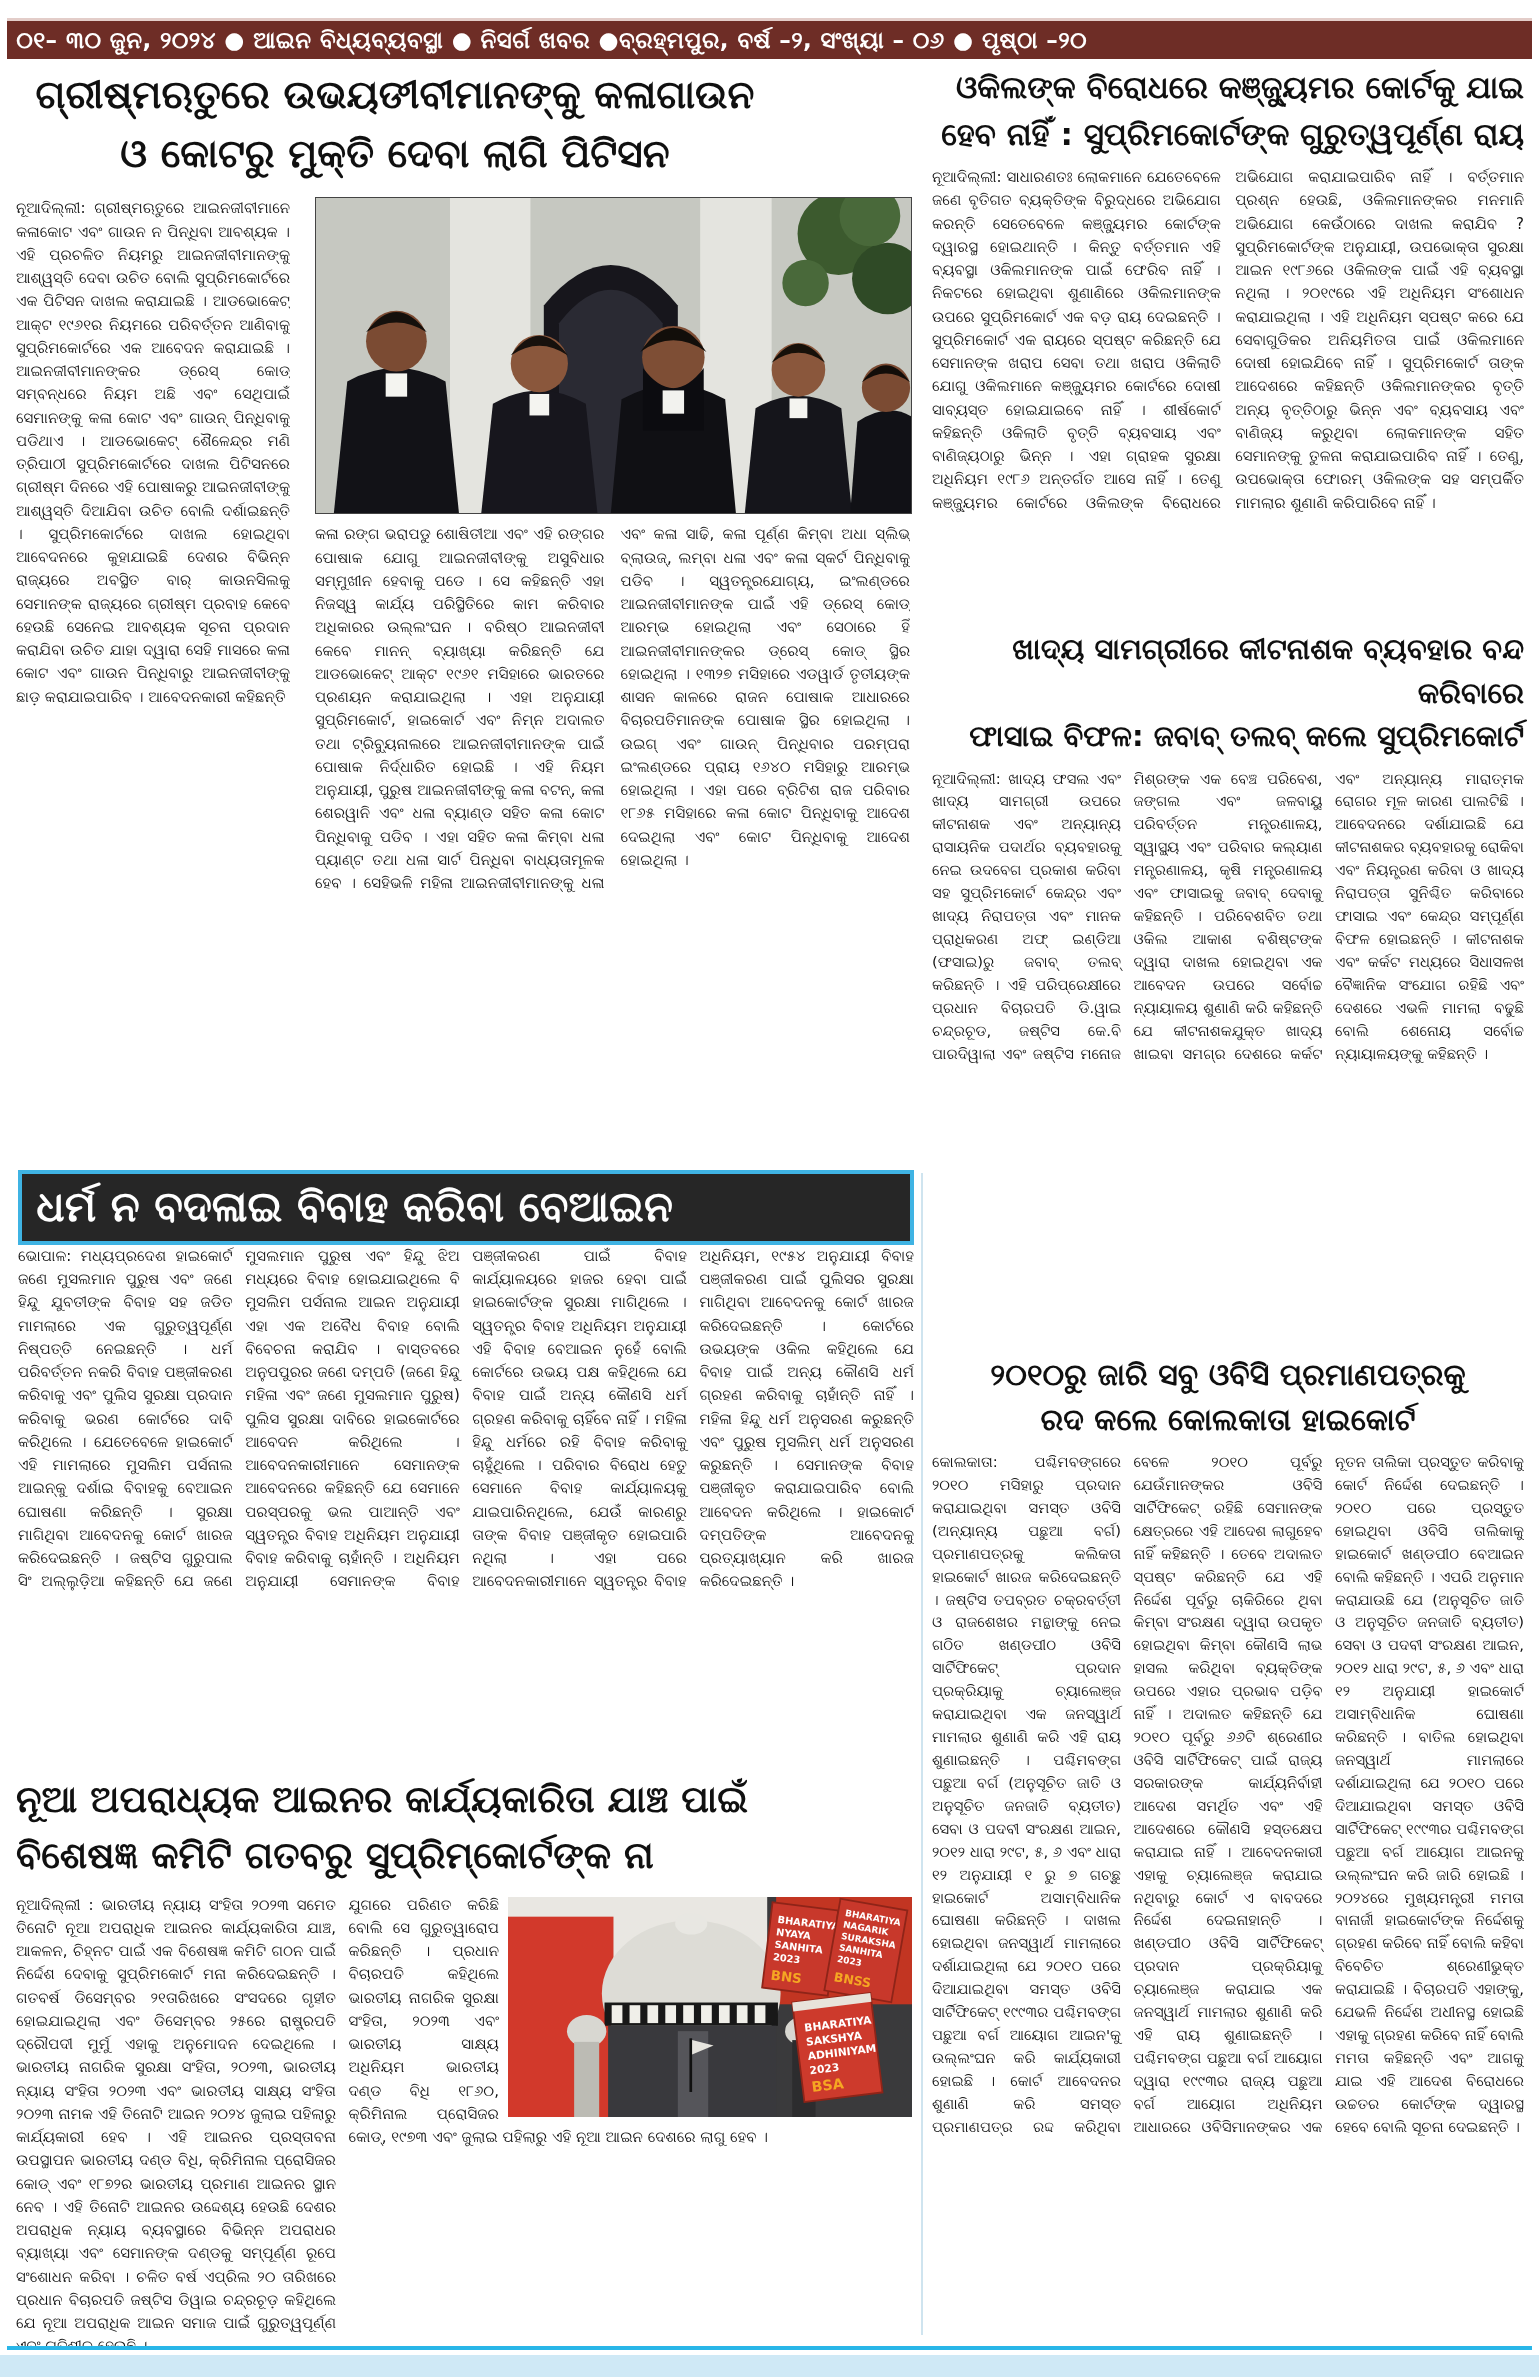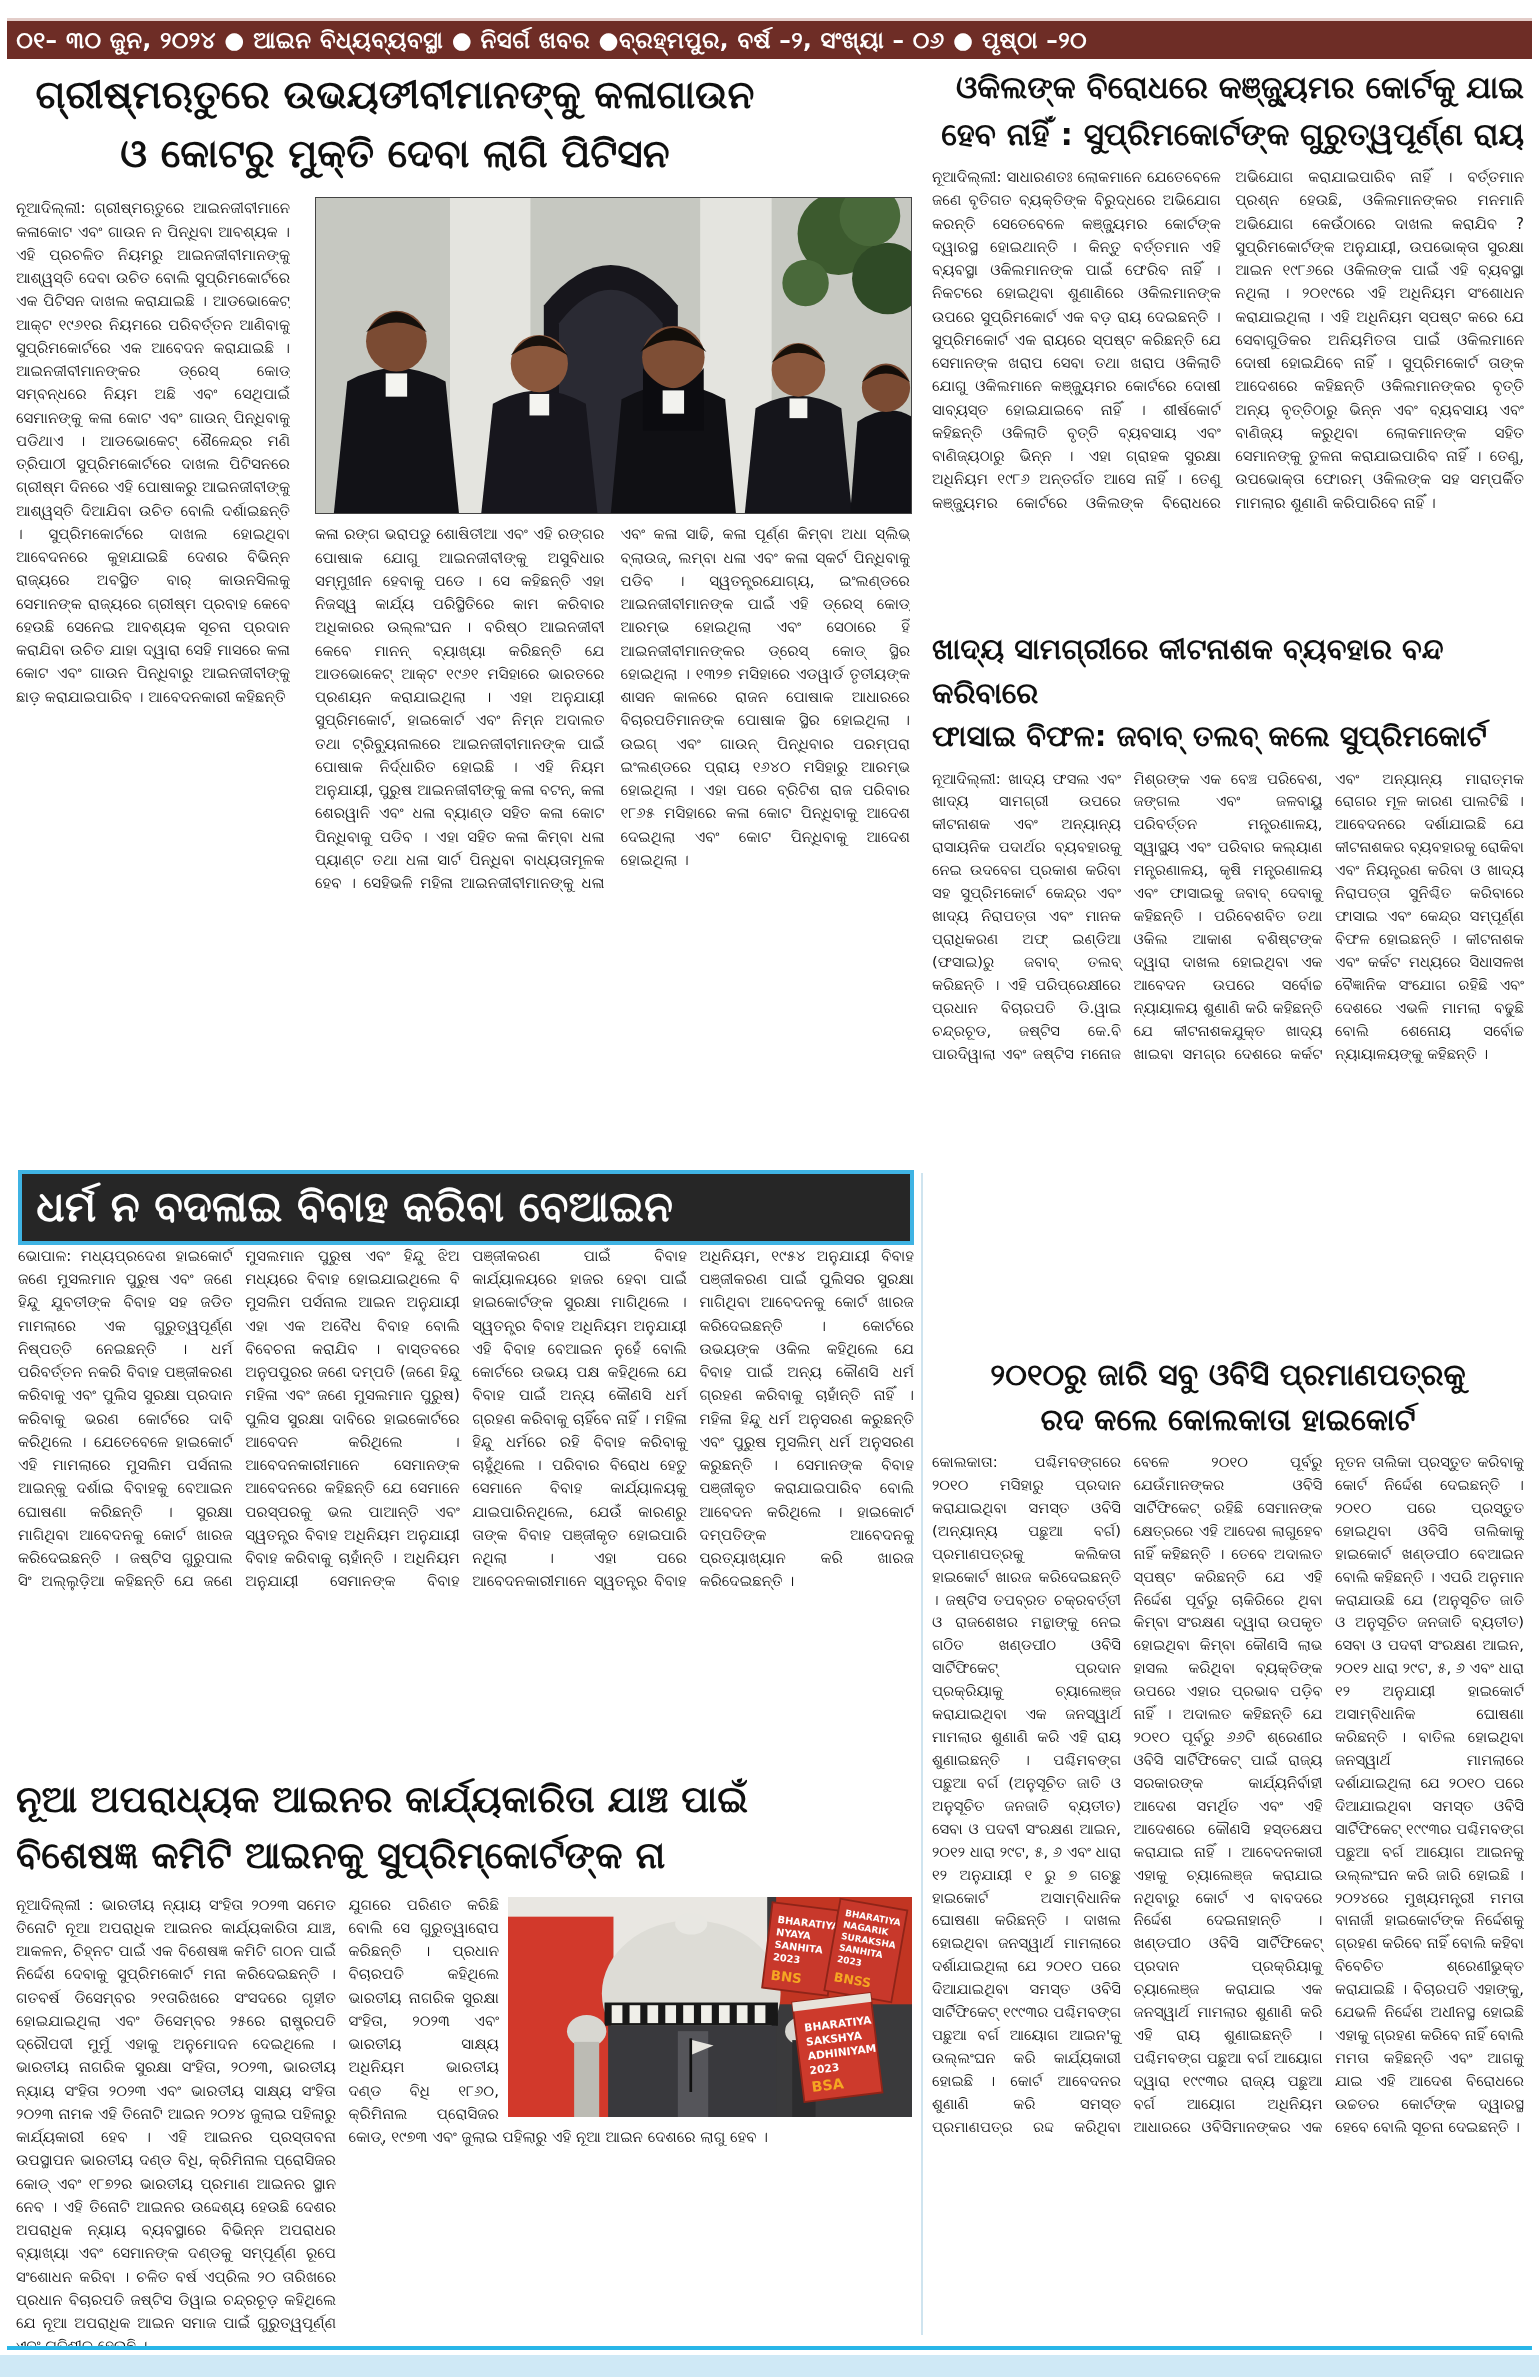--- a/index.html
+++ b/index.html
@@ -39,21 +39,21 @@
   .crim-col2{flex:1;overflow:hidden;}
   .crim-col2 p{margin:0 0 3.6px 0;}
   .court-img{float:right;width:404px;height:220px;margin:3.6px 0 7.2px 9px;background:#efeeea;}
 
   
   .art-consumer{position:absolute;left:932px;top:64px;width:592px;}
   .cons-headline{text-align:right;font-size:31px;line-height:1.5;}
   .cons-body{margin-top:9px;column-count:2;column-gap:14.3px;height:445px;overflow:hidden;}
 
   .art-food{position:absolute;left:932px;top:628px;width:592px;}
-  .food-headline{text-align:left;font-size:29px;line-height:1.5;}
+  .food-headline{text-align:right;font-size:29px;line-height:1.5;}
   .food-body{margin-top:9px;column-count:3;column-gap:12.5px;height:615px;overflow:hidden;}
   .food-body{font-size:14.8px;}
 
   .art-obc{position:absolute;left:932px;top:1352px;width:592px;}
   .obc-headline{text-align:center;font-size:30px;line-height:1.5;}
   .obc-body{margin-top:9px;column-count:3;column-gap:12.5px;height:905px;overflow:hidden;font-size:14.8px;}
 
   
   .vrule{position:absolute;left:921px;top:1173px;width:1.8px;height:1162px;background:#cfe4ef;}
   .footer-line{position:absolute;left:7.2px;top:2346px;width:1525px;height:3.6px;background:#29b6e8;}
@@ -127,21 +127,21 @@
   </div>
 
   <div class="art-marriage">
     <div class="box-head">ଧର୍ମ ନ ବଦଳାଇ ବିବାହ କରିବା ବେଆଇନ</div>
     <div class="marriage-body bodytxt">ଭୋପାଳ: ମଧ୍ୟପ୍ରଦେଶ ହାଇକୋର୍ଟ ଜଣେ ମୁସଲମାନ ପୁରୁଷ ଏବଂ ଜଣେ ହିନ୍ଦୁ ଯୁବତୀଙ୍କ ବିବାହ ସହ ଜଡିତ ମାମଲାରେ ଏକ ଗୁରୁତ୍ୱପୂର୍ଣ୍ଣ ନିଷ୍ପତ୍ତି ନେଇଛନ୍ତି । ଧର୍ମ ପରିବର୍ତ୍ତନ ନକରି ବିବାହ ପଞ୍ଜୀକରଣ କରିବାକୁ ଏବଂ ପୁଲିସ ସୁରକ୍ଷା ପ୍ରଦାନ କରିବାକୁ ଭରଣ କୋର୍ଟରେ ଦାବି କରିଥିଲେ । ଯେତେବେଳେ ହାଇକୋର୍ଟ ଏହି ମାମଲାରେ ମୁସଲିମ ପର୍ସନାଲ ଆଇନ୍‌କୁ ଦର୍ଶାଇ ବିବାହକୁ ବେଆଇନ ଘୋଷଣା କରିଛନ୍ତି । ସୁରକ୍ଷା ମାଗିଥିବା ଆବେଦନକୁ କୋର୍ଟ ଖାରଜ କରିଦେଇଛନ୍ତି । ଜଷ୍ଟିସ ଗୁରୁପାଲ ସିଂ ଅଲ୍ଲୁଡ଼ିଆ କହିଛନ୍ତି ଯେ ଜଣେ ମୁସଲମାନ ପୁରୁଷ ଏବଂ ହିନ୍ଦୁ ଝିଅ ମଧ୍ୟରେ ବିବାହ ହୋଇଯାଇଥିଲେ ବି ମୁସଲିମ ପର୍ସନାଲ ଆଇନ ଅନୁଯାୟୀ ଏହା ଏକ ଅବୈଧ ବିବାହ ବୋଲି ବିବେଚନା କରାଯିବ । ବାସ୍ତବରେ ଅନୁପପୁରର ଜଣେ ଦମ୍ପତି (ଜଣେ ହିନ୍ଦୁ ମହିଳା ଏବଂ ଜଣେ ମୁସଲମାନ ପୁରୁଷ) ପୁଲିସ ସୁରକ୍ଷା ଦାବିରେ ହାଇକୋର୍ଟରେ ଆବେଦନ କରିଥିଲେ । ଆବେଦନକାରୀମାନେ ସେମାନଙ୍କ ଆବେଦନରେ କହିଛନ୍ତି ଯେ ସେମାନେ ପରସ୍ପରକୁ ଭଲ ପାଆନ୍ତି ଏବଂ ସ୍ୱତନ୍ତ୍ର ବିବାହ ଅଧିନିୟମ ଅନୁଯାୟୀ ବିବାହ କରିବାକୁ ଚାହାଁନ୍ତି । ଅଧିନିୟମ ଅନୁଯାୟୀ ସେମାନଙ୍କ ବିବାହ ପଞ୍ଜୀକରଣ ପାଇଁ ବିବାହ କାର୍ଯ୍ୟାଳୟରେ ହାଜର ହେବା ପାଇଁ ହାଇକୋର୍ଟଙ୍କ ସୁରକ୍ଷା ମାଗିଥିଲେ । ସ୍ୱତନ୍ତ୍ର ବିବାହ ଅଧିନିୟମ ଅନୁଯାୟୀ ଏହି ବିବାହ ବେଆଇନ ନୁହେଁ ବୋଲି କୋର୍ଟରେ ଉଭୟ ପକ୍ଷ କହିଥିଲେ ଯେ ବିବାହ ପାଇଁ ଅନ୍ୟ କୌଣସି ଧର୍ମ ଗ୍ରହଣ କରିବାକୁ ଚାହିଁବେ ନାହିଁ । ମହିଳା ହିନ୍ଦୁ ଧର୍ମରେ ରହି ବିବାହ କରିବାକୁ ଚାହୁଁଥିଲେ । ପରିବାର ବିରୋଧ ହେତୁ ସେମାନେ ବିବାହ କାର୍ଯ୍ୟାଳୟକୁ ଯାଇପାରିନଥିଲେ, ଯେଉଁ କାରଣରୁ ତାଙ୍କ ବିବାହ ପଞ୍ଜୀକୃତ ହୋଇପାରି ନଥିଲା । ଏହା ପରେ ଆବେଦନକାରୀମାନେ ସ୍ୱତନ୍ତ୍ର ବିବାହ ଅଧିନିୟମ, ୧୯୫୪ ଅନୁଯାୟୀ ବିବାହ ପଞ୍ଜୀକରଣ ପାଇଁ ପୁଲିସର ସୁରକ୍ଷା ମାଗିଥିବା ଆବେଦନକୁ କୋର୍ଟ ଖାରଜ କରିଦେଇଛନ୍ତି । କୋର୍ଟରେ ଉଭୟଙ୍କ ଓକିଲ କହିଥିଲେ ଯେ ବିବାହ ପାଇଁ ଅନ୍ୟ କୌଣସି ଧର୍ମ ଗ୍ରହଣ କରିବାକୁ ଚାହାଁନ୍ତି ନାହିଁ । ମହିଳା ହିନ୍ଦୁ ଧର୍ମ ଅନୁସରଣ କରୁଛନ୍ତି ଏବଂ ପୁରୁଷ ମୁସଲିମ୍ ଧର୍ମ ଅନୁସରଣ କରୁଛନ୍ତି । ସେମାନଙ୍କ ବିବାହ ପଞ୍ଜୀକୃତ କରାଯାଇପାରିବ ବୋଲି ଆବେଦନ କରିଥିଲେ । ହାଇକୋର୍ଟ ଦମ୍ପତିଙ୍କ ଆବେଦନକୁ ପ୍ରତ୍ୟାଖ୍ୟାନ କରି ଖାରଜ କରିଦେଇଛନ୍ତି ।</div>
   </div>
 
   <div class="art-criminal">
     <div class="headline crim-headline">
       <div>ନୂଆ ଅପରାଧ୍ୟକ ଆଇନର କାର୍ଯ୍ୟକାରିତା ଯାଞ୍ଚ ପାଇଁ</div>
-      <div>ବିଶେଷଜ୍ଞ କମିଟି ଆଇନକୁ  ସୁପ୍ରିମ୍‌କୋର୍ଟଙ୍କ ନା</div>
+      <div>ବିଶେଷଜ୍ଞ କମିଟି ଗତବରୁ  ସୁପ୍ରିମ୍‌କୋର୍ଟଙ୍କ ନା</div>
     </div>
     <div class="crim-body">
       <div class="crim-col1 bodytxt">ନୂଆଦିଲ୍ଲୀ : ଭାରତୀୟ ନ୍ୟାୟ ସଂହିତା ୨୦୨୩ ସମେତ ତିନୋଟି ନୂଆ ଅପରାଧିକ ଆଇନର କାର୍ଯ୍ୟକାରିତା ଯାଞ୍ଚ, ଆକଳନ, ଚିହ୍ନଟ ପାଇଁ ଏକ ବିଶେଷଜ୍ଞ କମିଟି ଗଠନ ପାଇଁ ନିର୍ଦ୍ଦେଶ ଦେବାକୁ ସୁପ୍ରିମକୋର୍ଟ ମନା କରିଦେଇଛନ୍ତି । ଗତବର୍ଷ ଡିସେମ୍ବର ୨୧ତାରିଖରେ ସଂସଦରେ ଗୃହୀତ ହୋଇଯାଇଥିଲା ଏବଂ ଡିସେମ୍ବର ୨୫ରେ ରାଷ୍ଟ୍ରପତି ଦ୍ରୌପଦୀ ମୁର୍ମୁ ଏହାକୁ ଅନୁମୋଦନ ଦେଇଥିଲେ । ଭାରତୀୟ ନାଗରିକ ସୁରକ୍ଷା ସଂହିତା, ୨୦୨୩, ଭାରତୀୟ ନ୍ୟାୟ ସଂହିତା ୨୦୨୩ ଏବଂ ଭାରତୀୟ ସାକ୍ଷ୍ୟ ସଂହିତା ୨୦୨୩ ନାମକ ଏହି ତିନୋଟି ଆଇନ ୨୦୨୪ ଜୁଲାଇ ପହିଲାରୁ କାର୍ଯ୍ୟକାରୀ ହେବ । ଏହି ଆଇନର ପ୍ରସ୍ତାବନା ଉପସ୍ଥାପନ ଭାରତୀୟ ଦଣ୍ଡ ବିଧି, କ୍ରିମିନାଲ ପ୍ରୋସିଜର କୋଡ୍ ଏବଂ ୧୮୭୨ର ଭାରତୀୟ ପ୍ରମାଣ ଆଇନର ସ୍ଥାନ ନେବ । ଏହି ତିନୋଟି ଆଇନର ଉଦ୍ଦେଶ୍ୟ ହେଉଛି ଦେଶର ଅପରାଧିକ ନ୍ୟାୟ ବ୍ୟବସ୍ଥାରେ ବିଭିନ୍ନ ଅପରାଧର ବ୍ୟାଖ୍ୟା ଏବଂ ସେମାନଙ୍କ ଦଣ୍ଡକୁ ସମ୍ପୂର୍ଣ୍ଣ ରୂପେ ସଂଶୋଧନ କରିବା । ଚଳିତ ବର୍ଷ ଏପ୍ରିଲ ୨୦ ତାରିଖରେ ପ୍ରଧାନ ବିଚାରପତି ଜଷ୍ଟିସ ଡିୱାଇ ଚନ୍ଦ୍ରଚୂଡ଼ କହିଥିଲେ ଯେ ନୂଆ ଅପରାଧିକ ଆଇନ ସମାଜ ପାଇଁ ଗୁରୁତ୍ୱପୂର୍ଣ୍ଣ ଏବଂ ଗତିଶୀଳ ହେଉଛି ।</div>
       <div class="crim-col2 bodytxt">
 
         <svg class="court-img" viewBox="0 0 452 246" preserveAspectRatio="none" style="font-size:17px">
           <rect x="0" y="0" width="452" height="246" fill="#e9e7e2"></rect>
           <rect x="0" y="22" width="118" height="224" fill="#d2392b"></rect>
           <rect x="290" y="0" width="162" height="246" fill="#3a3a3c"></rect>
           <rect x="300" y="0" width="152" height="120" fill="#c23522"></rect>

